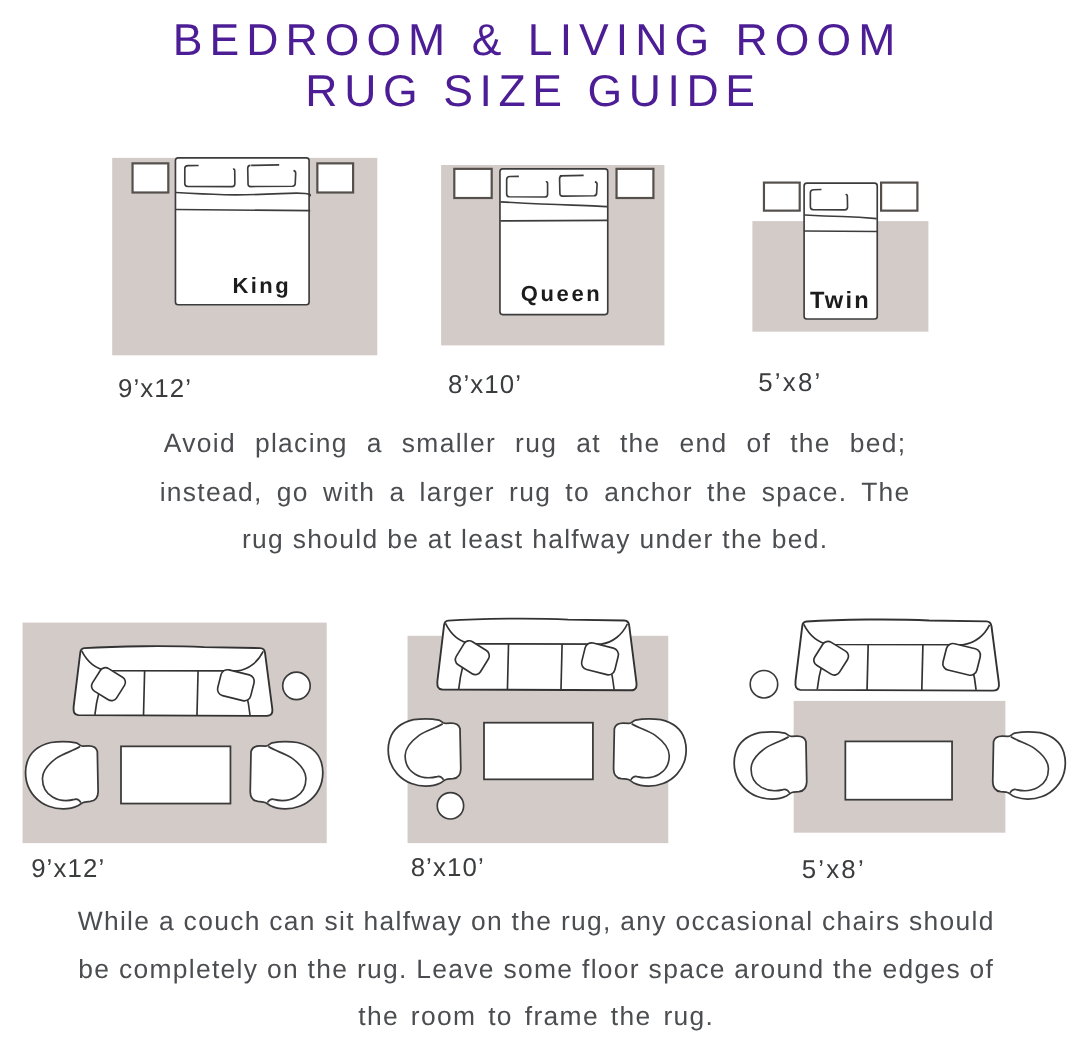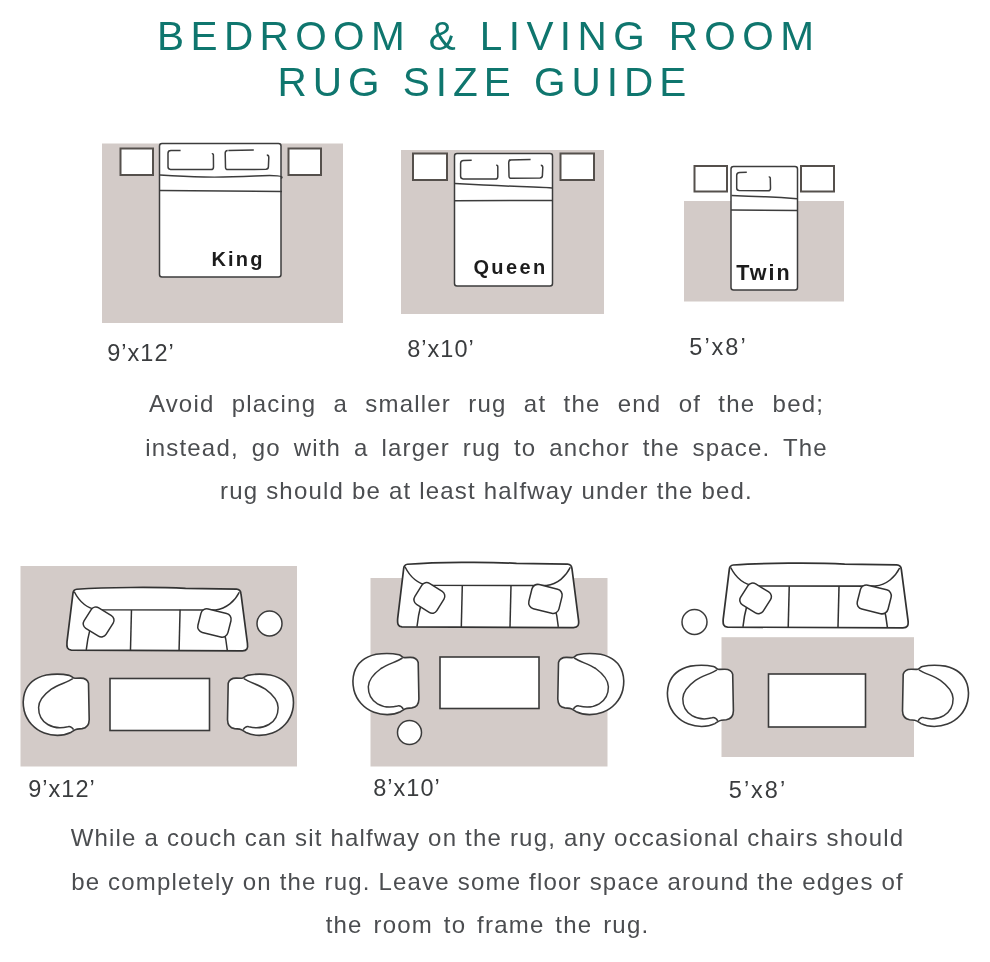--- a/index.html
+++ b/index.html
@@ -1,18 +1,18 @@
 <!DOCTYPE html>
 <html><head>
 <meta charset="utf-8">
 <style>
   html,body{margin:0;padding:0;background:#ffffff;}
   body{width:990px;height:962px;position:relative;font-family:"Liberation Sans",sans-serif;overflow:hidden;}
   .abs{position:absolute;}
-  .title{left:0;top:13px;width:990px;text-align:center;color:#0f766e;font-size:40.5px;font-weight:400;line-height:46px;}
+  .title{left:0;top:13px;width:990px;text-align:center;color:#4c1d95;font-size:40.5px;font-weight:400;line-height:46px;}
   .t1,.t2{display:block;}
   .t1{letter-spacing:6.4px;transform:translateX(-6.3px);}
   .t2{letter-spacing:6.0px;transform:translateX(-10px);}
   .para{color:#4b4d50;font-size:24px;line-height:43.5px;text-align:center;letter-spacing:1.2px;}
   .para .ln{display:block;white-space:nowrap;}
 </style>
 </head>
 <body>
 
 <div class="abs title">

